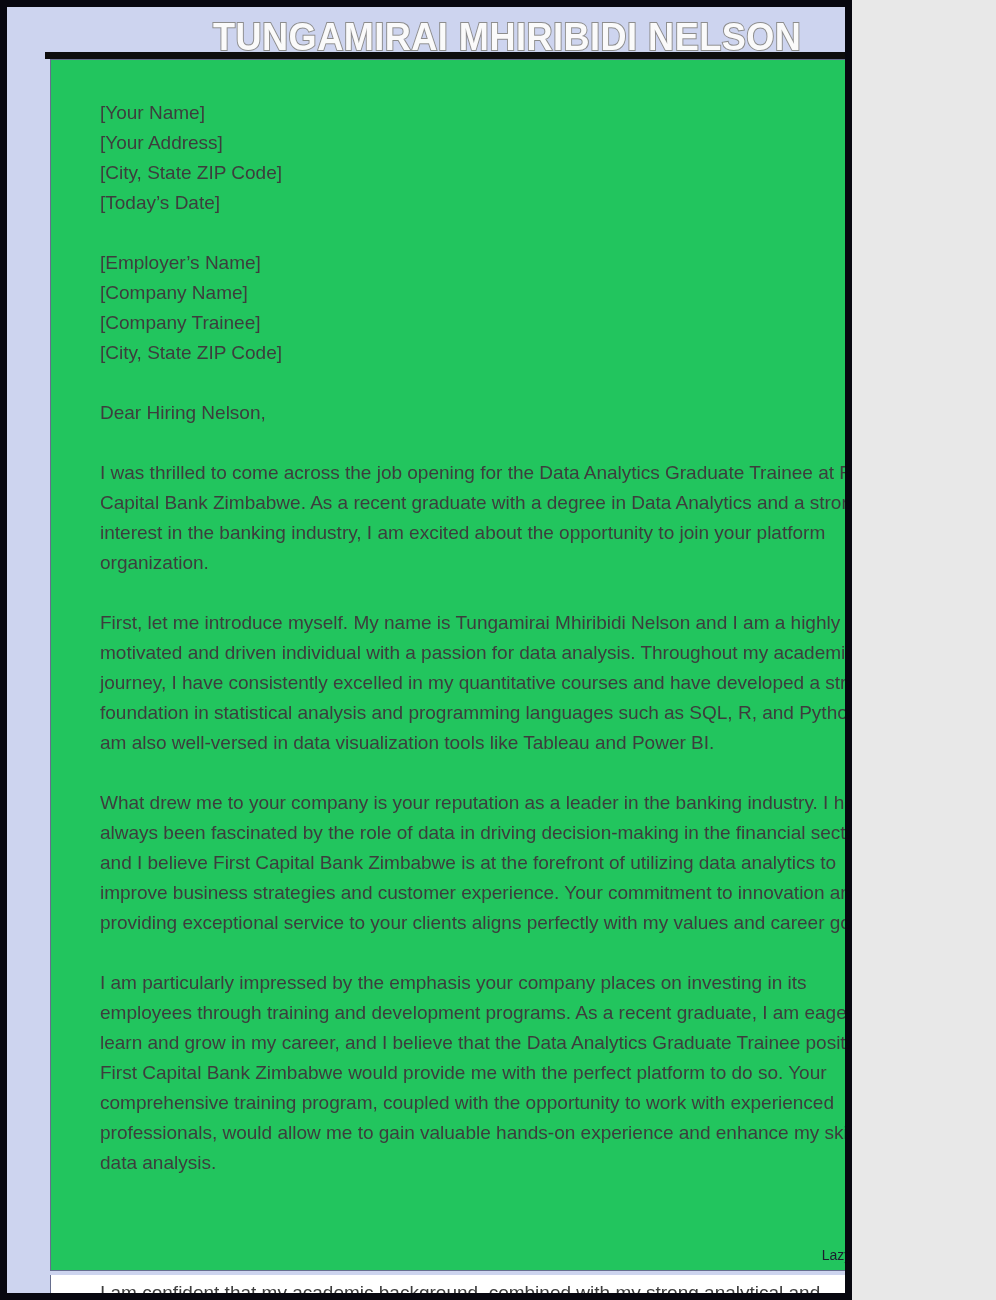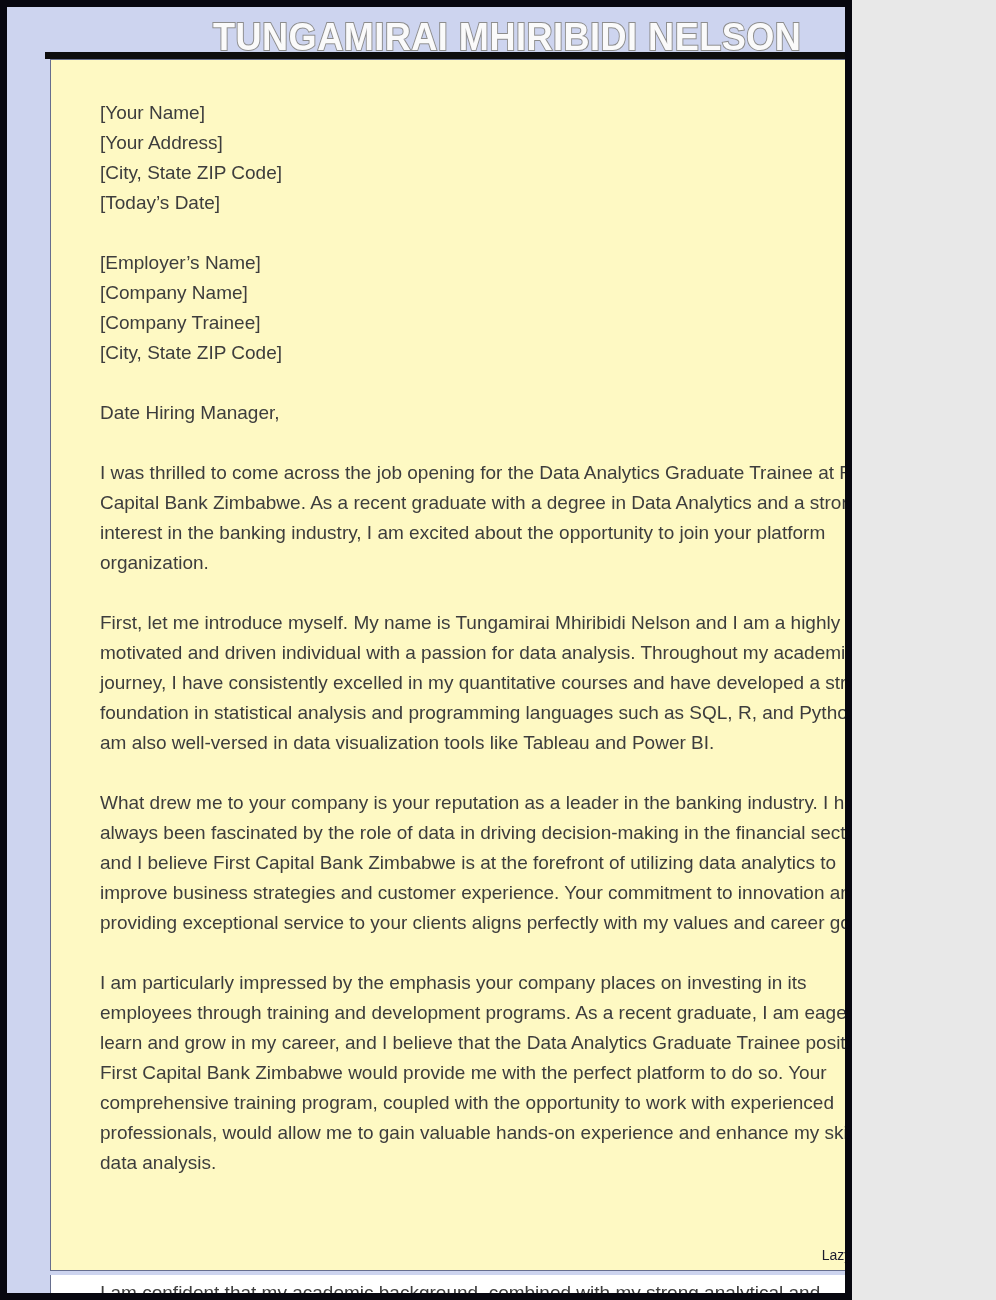--- a/index.html
+++ b/index.html
@@ -38,21 +38,21 @@
     width: 901px;
     height: 7px;
     background: #0d0d0d;
   }
   .page {
     position: absolute;
     top: 52px;
     left: 43px;
     width: 895px;
     height: 1212px;
-    background: #fef9c3;
+    background: #22c55e;
     border: 1.5px solid #666e8e;
     padding: 38px 50px 0 49px;
     color: #3d3d3d;
     font-size: 19px;
     line-height: 30px;
   }
   .block { margin: 0 0 30px 0; }
   .block .line { white-space: nowrap; }
   .para { margin: 0 0 30px 0; }
   .salutation { margin: 0 0 30px 0; }
@@ -100,21 +100,21 @@
       <div class="line">[Today’s Date]</div>
     </div>
 
     <div class="block">
       <div class="line">[Employer’s Name]</div>
       <div class="line">[Company Name]</div>
       <div class="line">[Company Trainee]</div>
       <div class="line">[City, State ZIP Code]</div>
     </div>
 
-    <div class="salutation">Date Hiring Manager,</div>
+    <div class="salutation">Dear Hiring Nelson,</div>
 
     <p class="para">I was thrilled to come across the job opening for the Data Analytics Graduate Trainee at First Capital Bank Zimbabwe. As a recent graduate with a degree in Data Analytics and a strong interest in the banking industry, I am excited about the opportunity to join your platform organization.</p>
     <p class="para">First, let me introduce myself. My name is Tungamirai Mhiribidi Nelson and I am a highly motivated and driven individual with a passion for data analysis. Throughout my academic journey, I have consistently excelled in my quantitative courses and have developed a strong foundation in statistical analysis and programming languages such as SQL, R, and Python. I am also well-versed in data visualization tools like Tableau and Power BI.</p>
     <p class="para">What drew me to your company is your reputation as a leader in the banking industry. I have always been fascinated by the role of data in driving decision-making in the financial sector, and I believe First Capital Bank Zimbabwe is at the forefront of utilizing data analytics to improve business strategies and customer experience. Your commitment to innovation and providing exceptional service to your clients aligns perfectly with my values and career goals.</p>
     <p class="para">I am particularly impressed by the emphasis your company places on investing in its employees through training and development programs. As a recent graduate, I am eager to learn and grow in my career, and I believe that the Data Analytics Graduate Trainee position at First Capital Bank Zimbabwe would provide me with the perfect platform to do so. Your comprehensive training program, coupled with the opportunity to work with experienced professionals, would allow me to gain valuable hands-on experience and enhance my skills in data analysis.</p>
 
     <div class="watermark">Lazyapply.com</div>
   </div>
 
   <div class="page-continuation">

